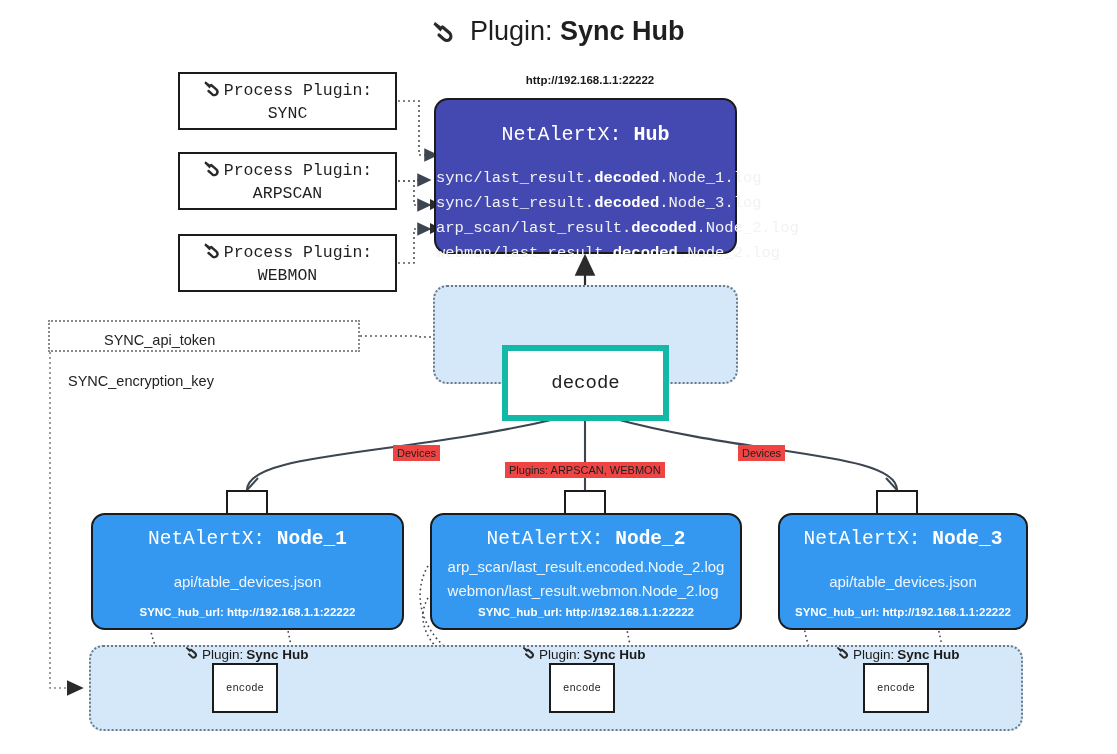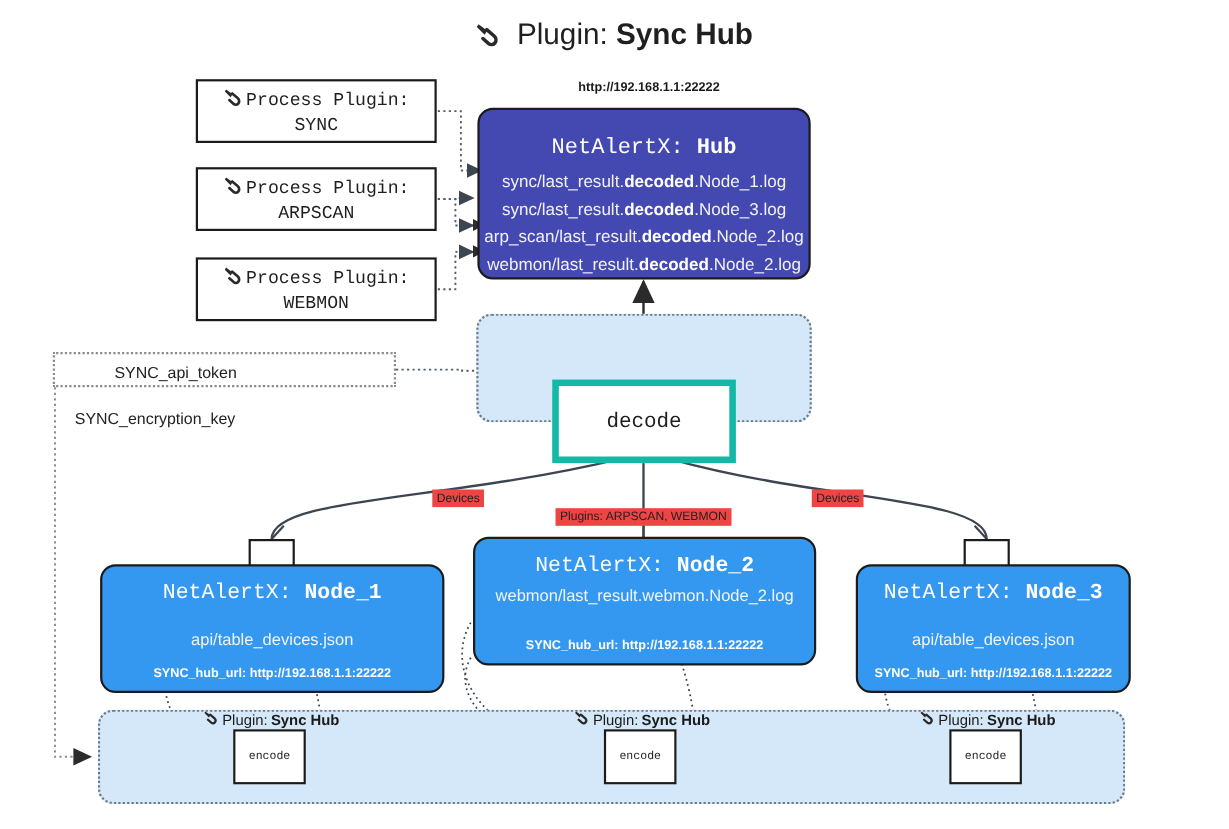--- a/index.html
+++ b/index.html
@@ -24,21 +24,21 @@
   .proc .l1{white-space:nowrap;display:flex;align-items:center;justify-content:center;}
   .proc .l1 .plug{margin-right:1px;vertical-align:-2px;}
 
   
   #hub-url{left:430px;top:74px;width:320px;text-align:center;font-size:11.5px;font-weight:700;color:#1a1a1a;}
   #hub{left:434px;top:98px;width:303px;height:156px;background:#4349b0;border:2px solid #1b1b1b;
        border-radius:14px;color:#ffffff;}
   #hub .hub-title{font-family:"Liberation Mono","DejaVu Sans Mono",monospace;
        font-size:20px;line-height:26px;text-align:center;margin-top:22px;white-space:nowrap;}
   #hub .hub-title b{font-weight:700;}
-  #hub .loglist{margin-top:5px;}
+  #hub .loglist{margin-top:18px;font-family:Liberation Mono, monospace;}
   #hub .logline{font-size:15.5px;line-height:25px;text-align:center;white-space:nowrap;color:#f2f2f5;}
   #hub .logline b{font-weight:700;color:#ffffff;}
 
   
   .lightbox{background:#d4e8f9;border:2px dotted #6b7a86;border-radius:14px;}
   #decode-wrap{left:433px;top:285px;width:305px;height:99px;}
   #decode{left:502px;top:297px;width:167px;height:76px;background:#fff;border:6px solid #14b8a6;
           display:flex;align-items:center;justify-content:center;
           font-family:"Liberation Mono","DejaVu Sans Mono",monospace;font-size:19px;margin-top:48px;}
   #bottom-wrap{left:89px;top:645px;width:934px;height:86px;}
@@ -52,21 +52,21 @@
   
   .node{height:117px;background:#3498f0;border:2px solid #1b1b1b;border-radius:14px;color:#fff;
         display:flex;flex-direction:column;align-items:center;}
   .node .n-title{font-family:"Liberation Mono","DejaVu Sans Mono",monospace;font-size:19.5px;
         line-height:24px;margin-top:12px;white-space:nowrap;}
   .node .n-title b{font-weight:700;}
   .node .n-line{font-size:15px;line-height:24px;color:#f0f6fb;white-space:nowrap;}
   .node .n-url{font-size:11.5px;line-height:14px;color:#ffffff;font-weight:600;white-space:nowrap;
         position:absolute;left:0;right:0;text-align:center;bottom:9px;}
   #node1{left:91px;top:513px;width:313px;}
-  #node2{left:430px;top:488px;width:312px;}
+  #node2{left:430px;top:513px;width:312px;}
   #node3{left:778px;top:513px;width:250px;}
   #node1 .n-line{margin-top:19px;}
   #node3 .n-line{margin-top:19px;}
   #node2 .n-lines{margin-top:4px;}
 
   
   .env{width:42px;height:33px;background:#fff;border:2px solid #1b1b1b;}
   #env1{left:226px;top:490px;}
   #env2{left:564px;top:490px;}
   #env3{left:876px;top:490px;}
@@ -270,20 +270,21 @@
     <div class="n-line">api/table_devices.json</div>
     <div class="n-url">SYNC_hub_url: http://192.168.1.1:22222</div>
   </div>
 
   <div class="abs node" id="node2">
     <div class="n-title">
       <span>NetAlertX:</span>
       <b>Node_2</b>
     </div>
     <div class="n-lines">
+      <div class="n-line">arp_scan/last_result.encoded.Node_2.log</div>
       <div class="n-line">webmon/last_result.webmon.Node_2.log</div>
     </div>
     <div class="n-url">SYNC_hub_url: http://192.168.1.1:22222</div>
   </div>
 
   <div class="abs node" id="node3">
     <div class="n-title">
       <span>NetAlertX:</span>
       <b>Node_3</b>
     </div>

